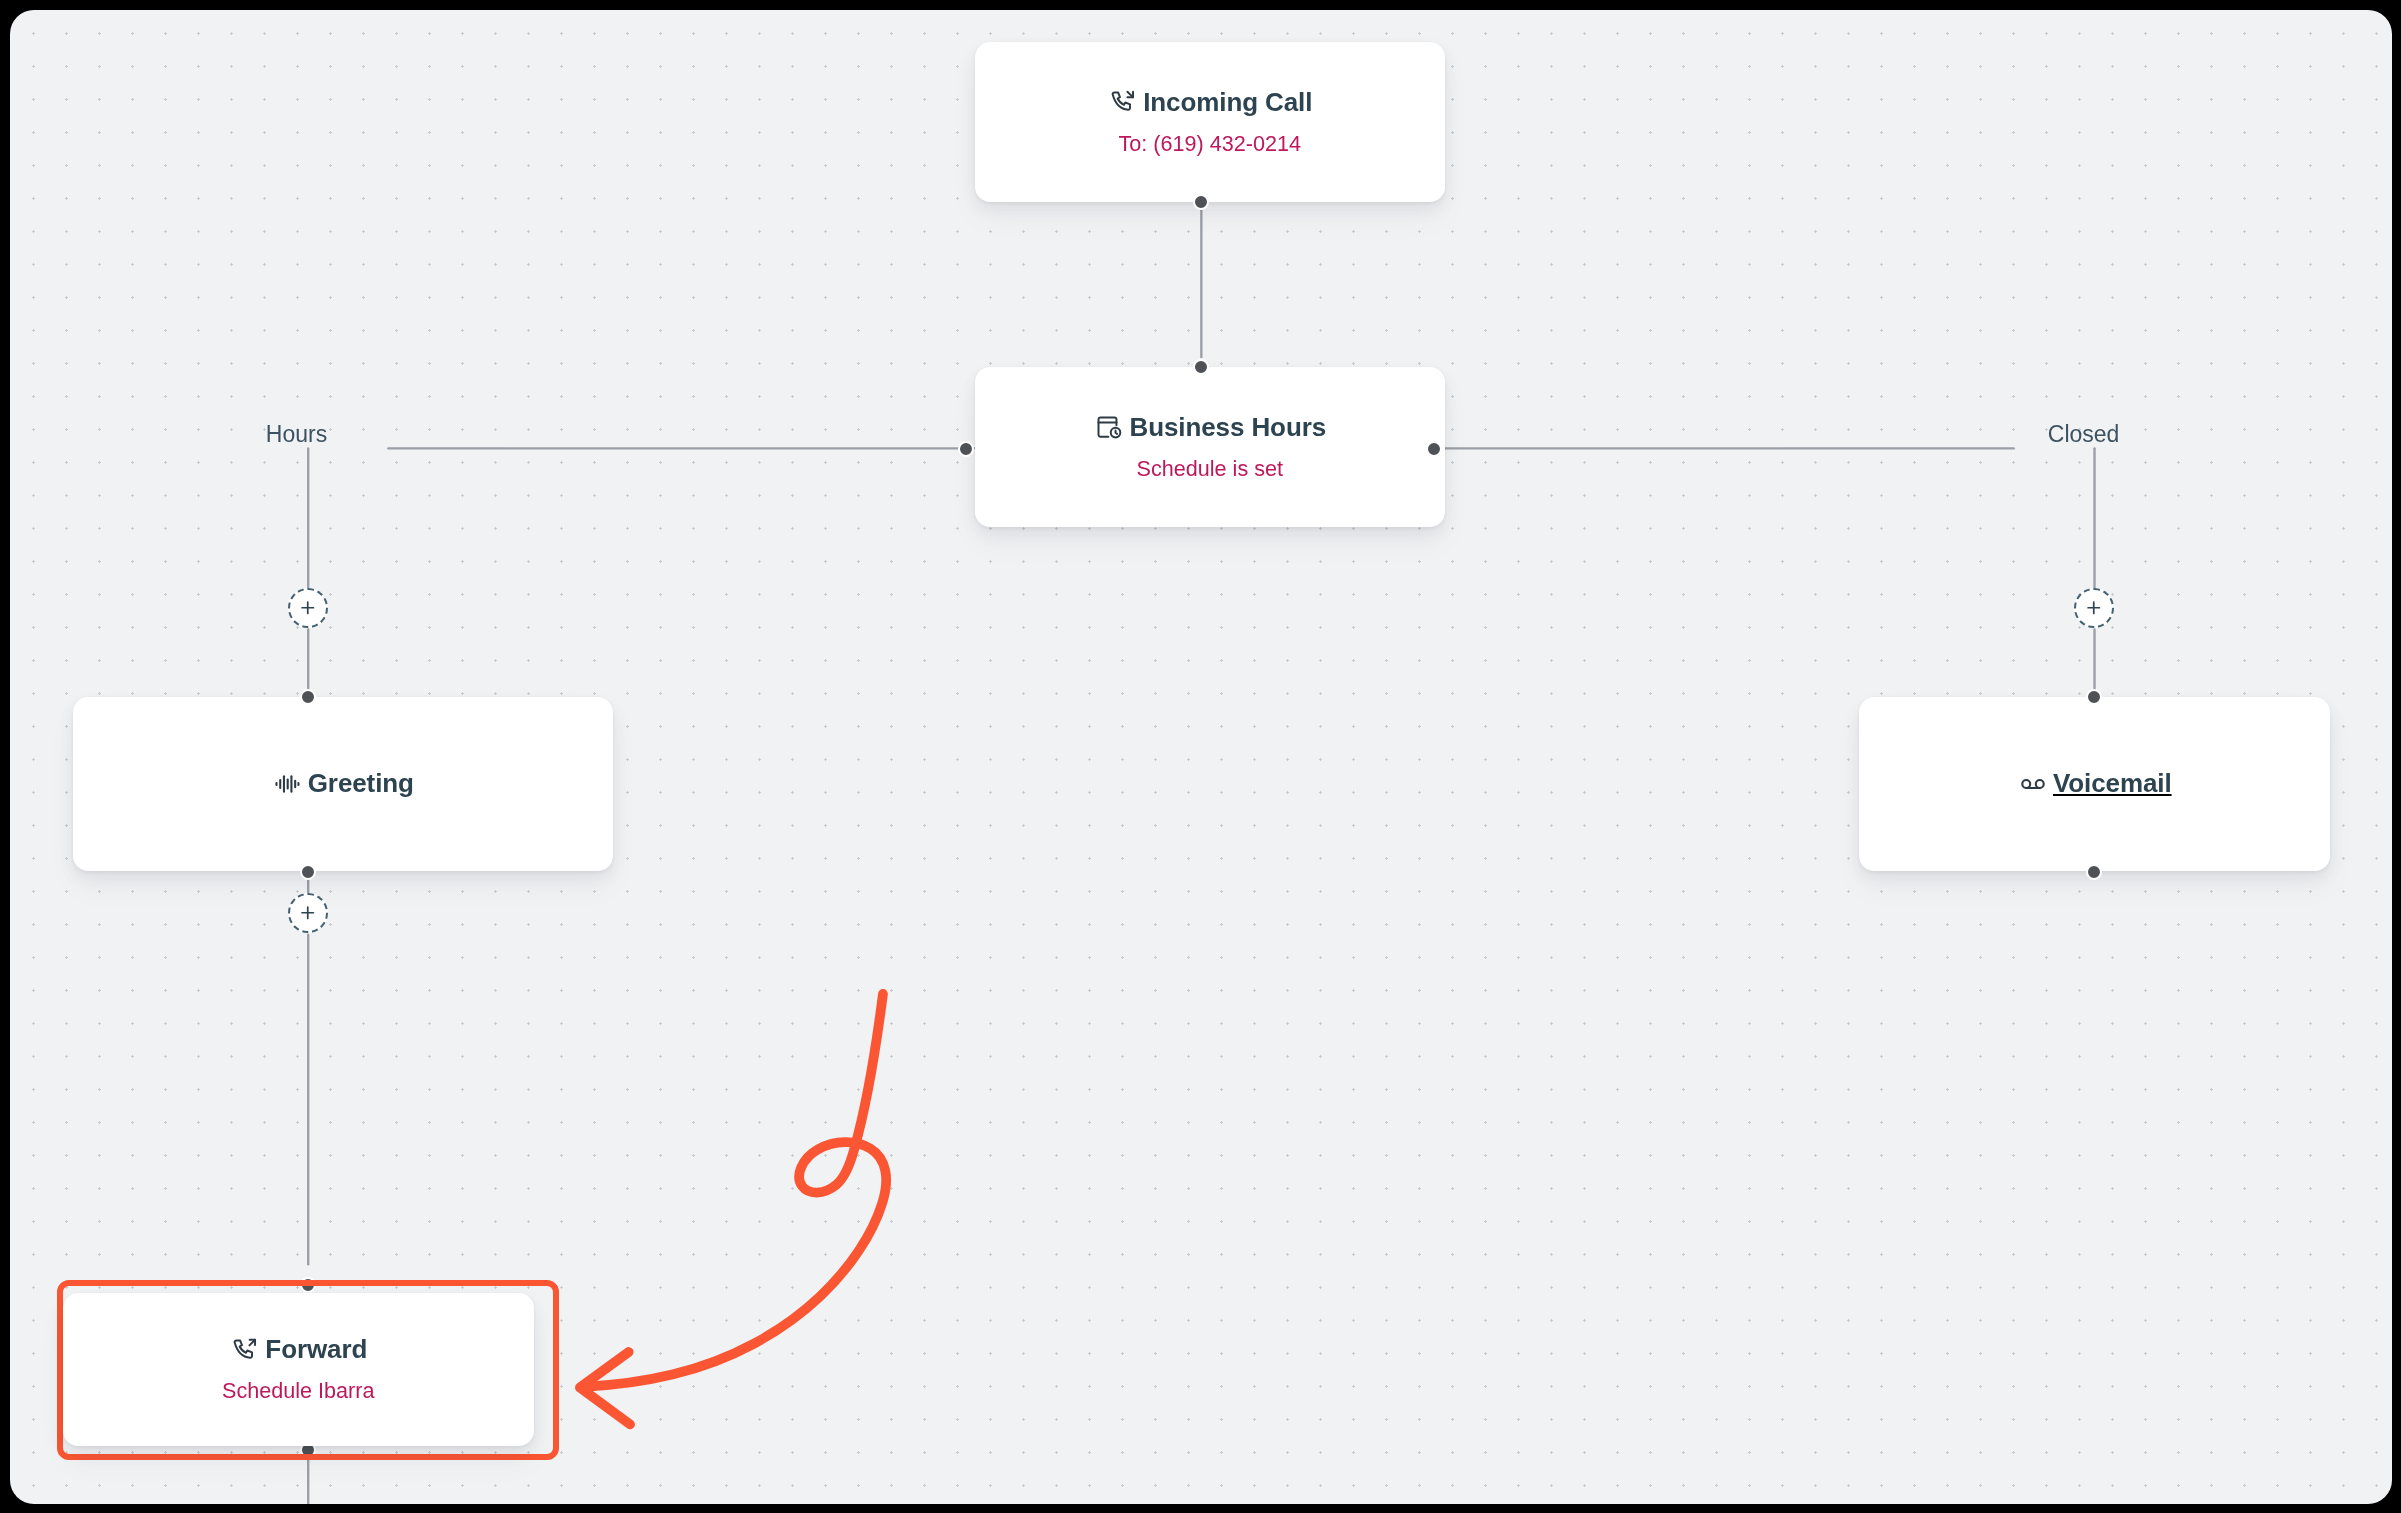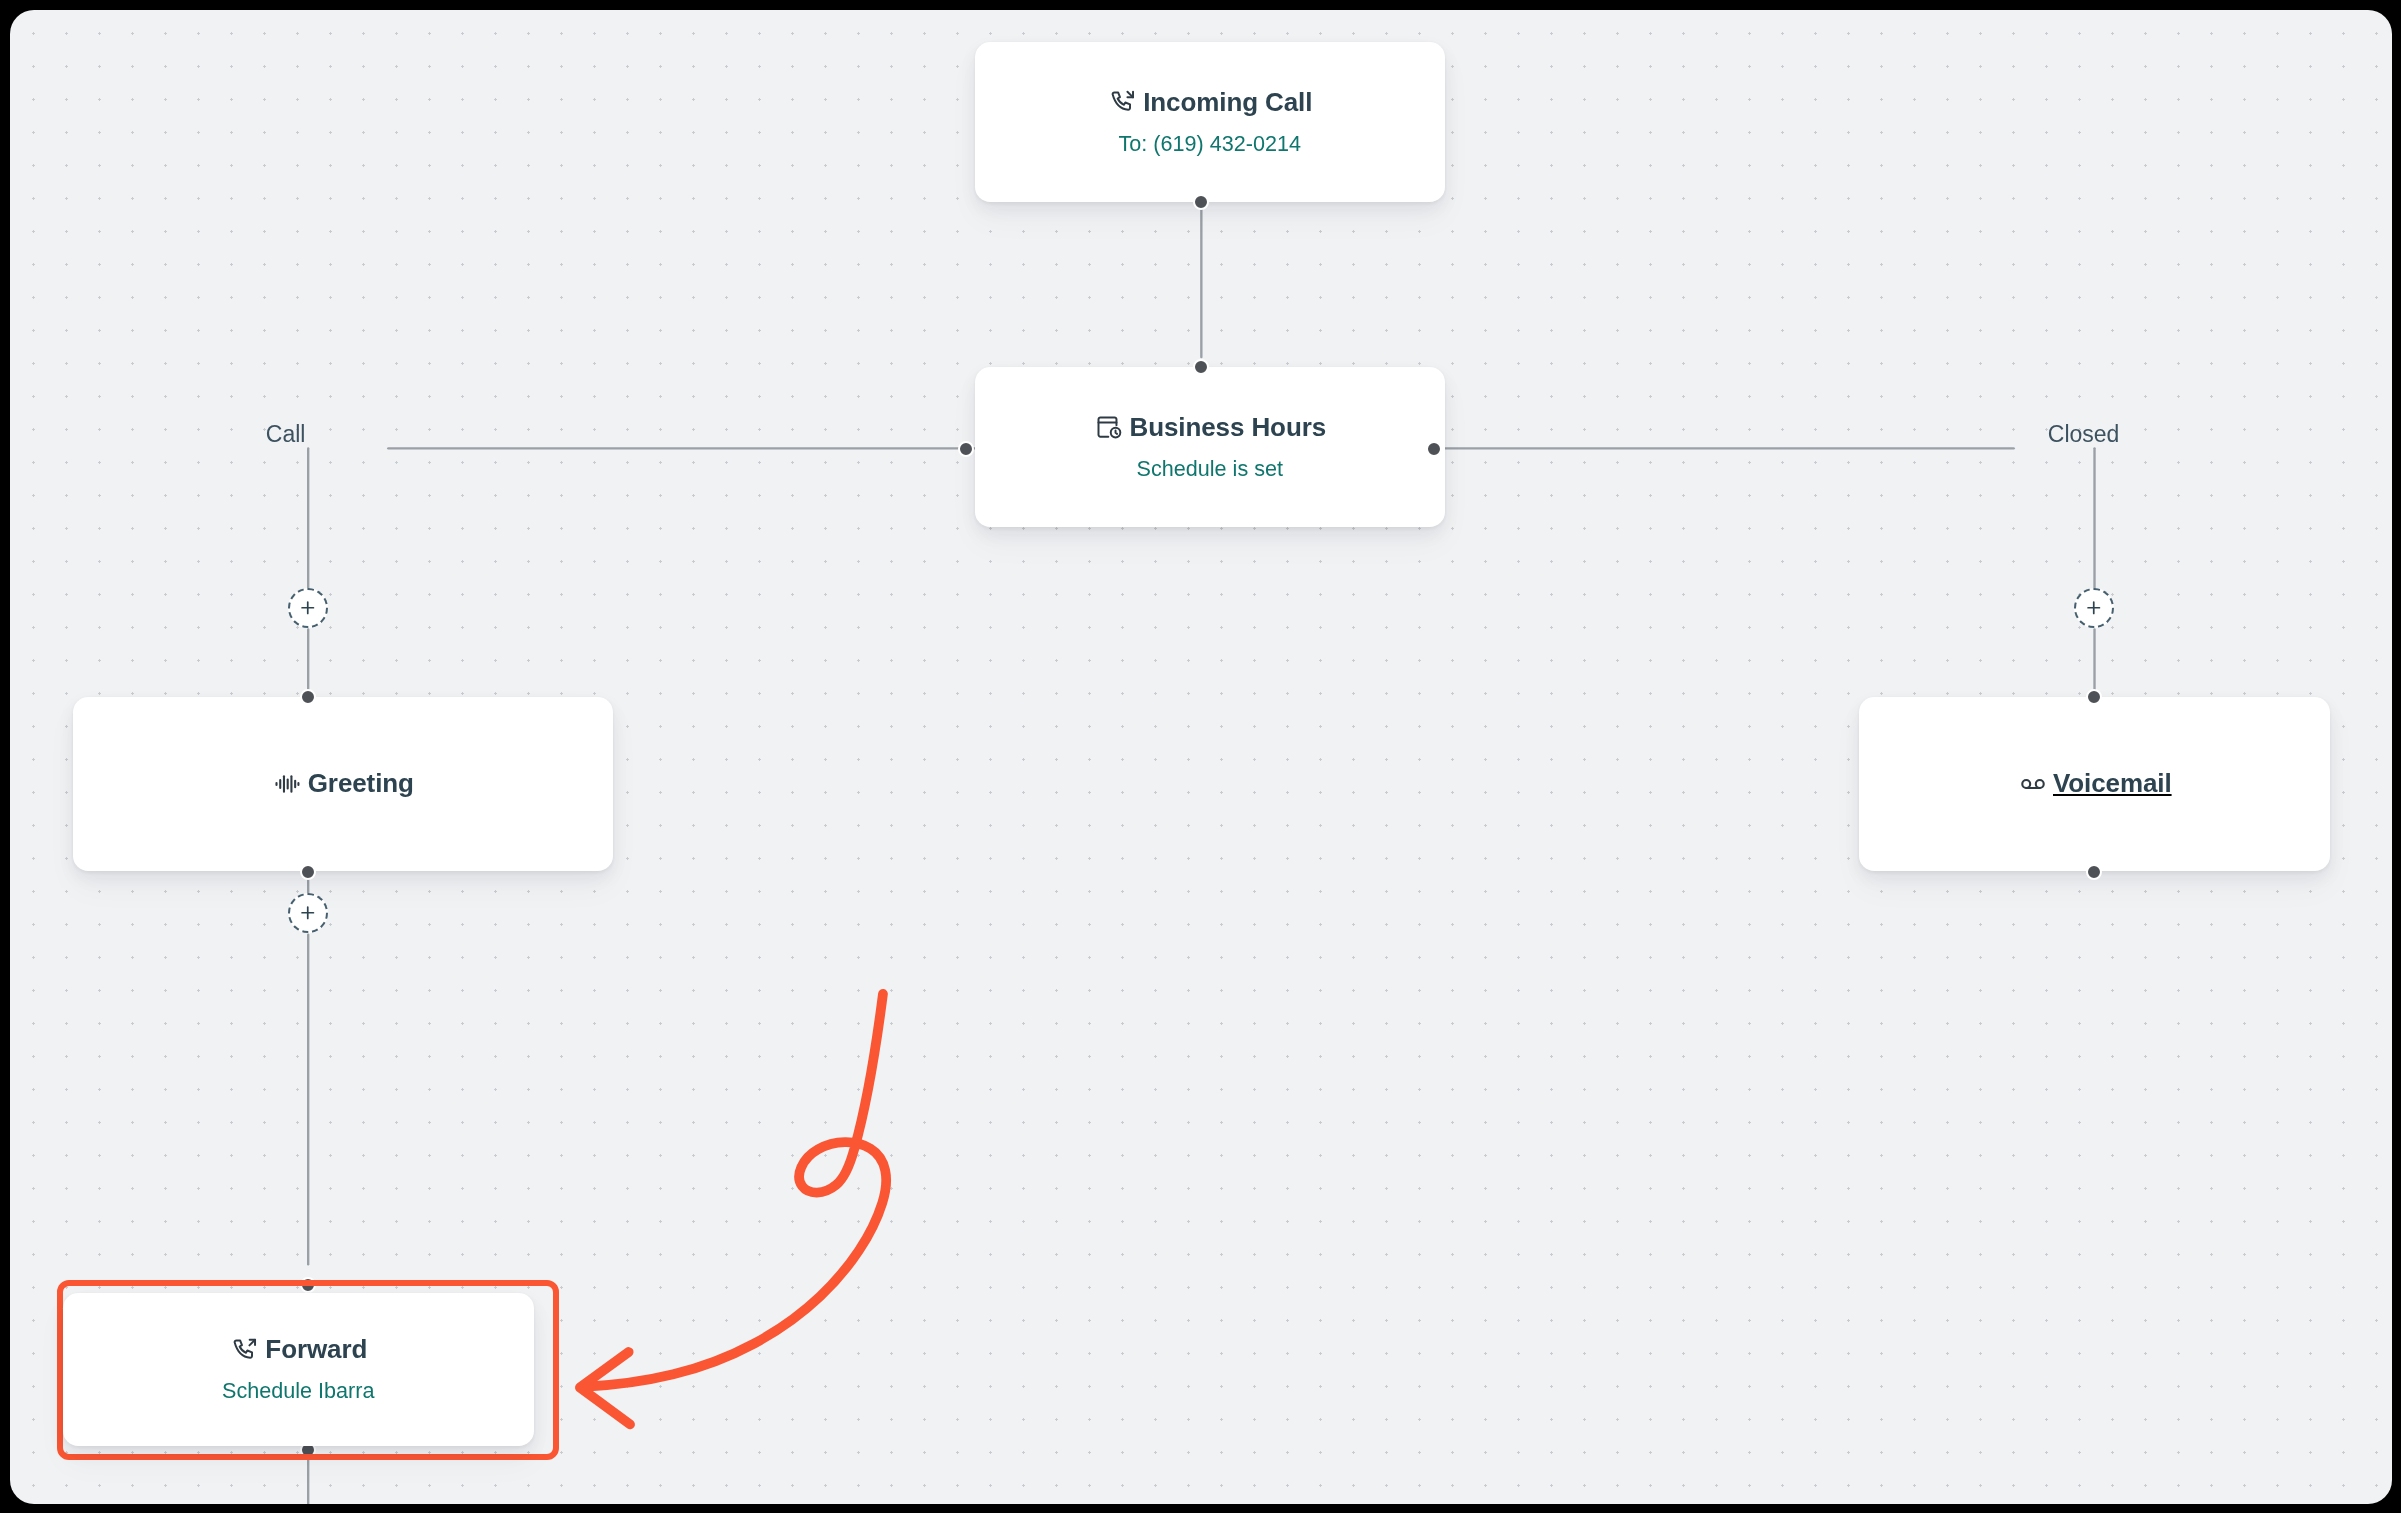--- a/index.html
+++ b/index.html
@@ -69,21 +69,21 @@
   }
   .node-title {
     font-size: 26px;
     font-weight: bold;
     color: #2d4350;
     letter-spacing: -0.1px;
     white-space: nowrap;
   }
   .node-sub {
     font-size: 21.6px;
-    color: #0f766e;
+    color: #be185d;
     margin-top: 13.2px;
     white-space: nowrap;
   }
   .node-icon {
     display: flex;
     align-items: center;
     justify-content: center;
     width: 31px;
     height: 31px;
     flex: 0 0 auto;
@@ -171,21 +171,21 @@
   <div class="port" style="left:1183px; top:349px;"></div>
   <div class="port" style="left:948px; top:431px;"></div>
   <div class="port" style="left:1416px; top:431px;"></div>
   <div class="port" style="left:290px;  top:679px;"></div>
   <div class="port" style="left:290px;  top:854px;"></div>
   <div class="port" style="left:2076px; top:679px;"></div>
   <div class="port" style="left:2076px; top:854px;"></div>
   <div class="port" style="left:290px;  top:1267px;"></div>
   <div class="port" style="left:290px;  top:1432px;"></div>
 
-  <div class="branch-label" style="left:256px; top:424px; transform:translate(0,-50%);">Call</div>
+  <div class="branch-label" style="left:256px; top:424px; transform:translate(0,-50%);">Hours</div>
   <div class="branch-label" style="left:2038px; top:424px; transform:translate(0,-50%);">Closed</div>
 
   <div class="add-button" style="left:278px; top:578px;">
     <svg width="19.5" height="19.5" viewBox="0 0 24 24">
       <path d="M12 5 V19 M5 12 H19" stroke="#2d4350" stroke-width="2.1" stroke-linecap="round" fill="none"></path>
     </svg>
   </div>
   <div class="add-button" style="left:2064px; top:578px;">
     <svg width="19.5" height="19.5" viewBox="0 0 24 24">
       <path d="M12 5 V19 M5 12 H19" stroke="#2d4350" stroke-width="2.1" stroke-linecap="round" fill="none"></path>

